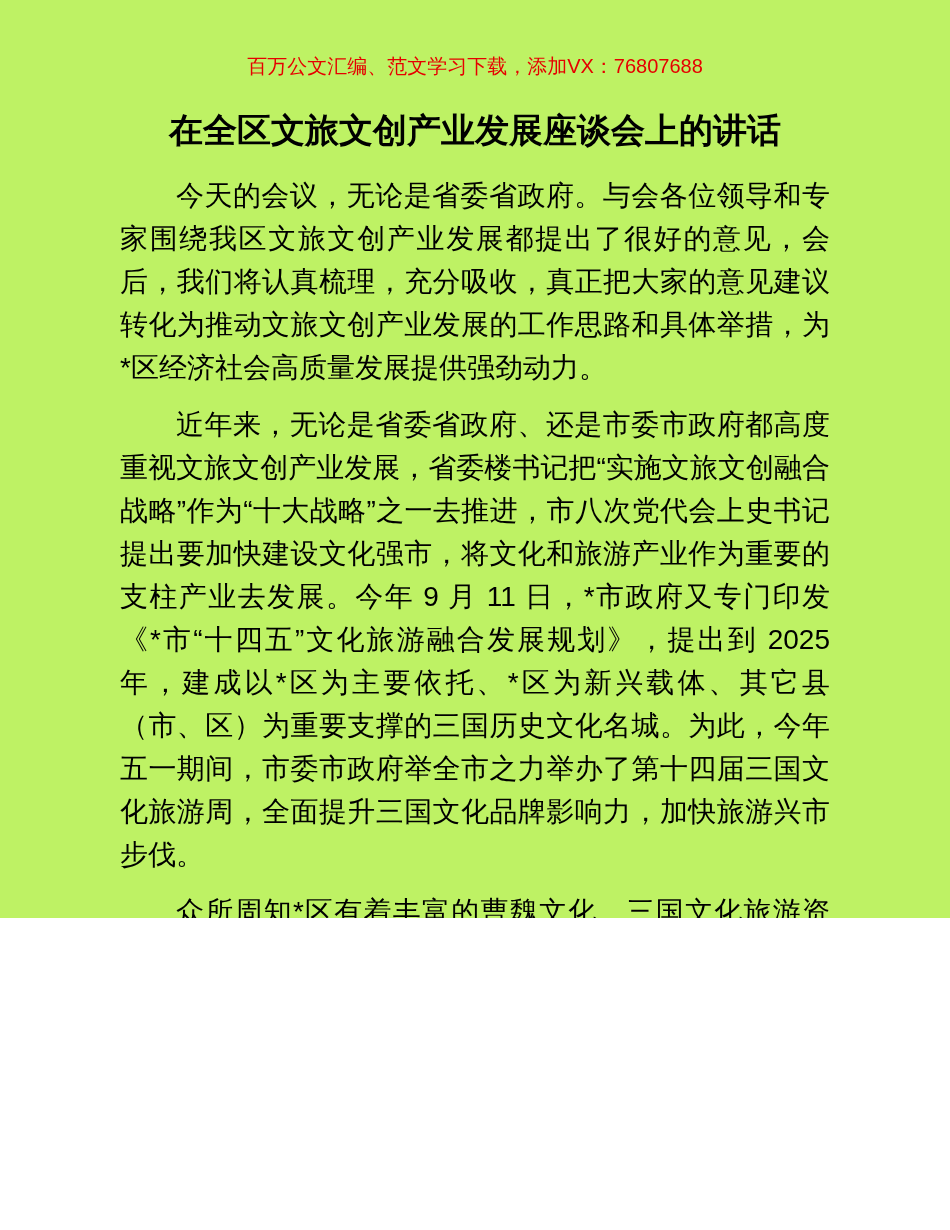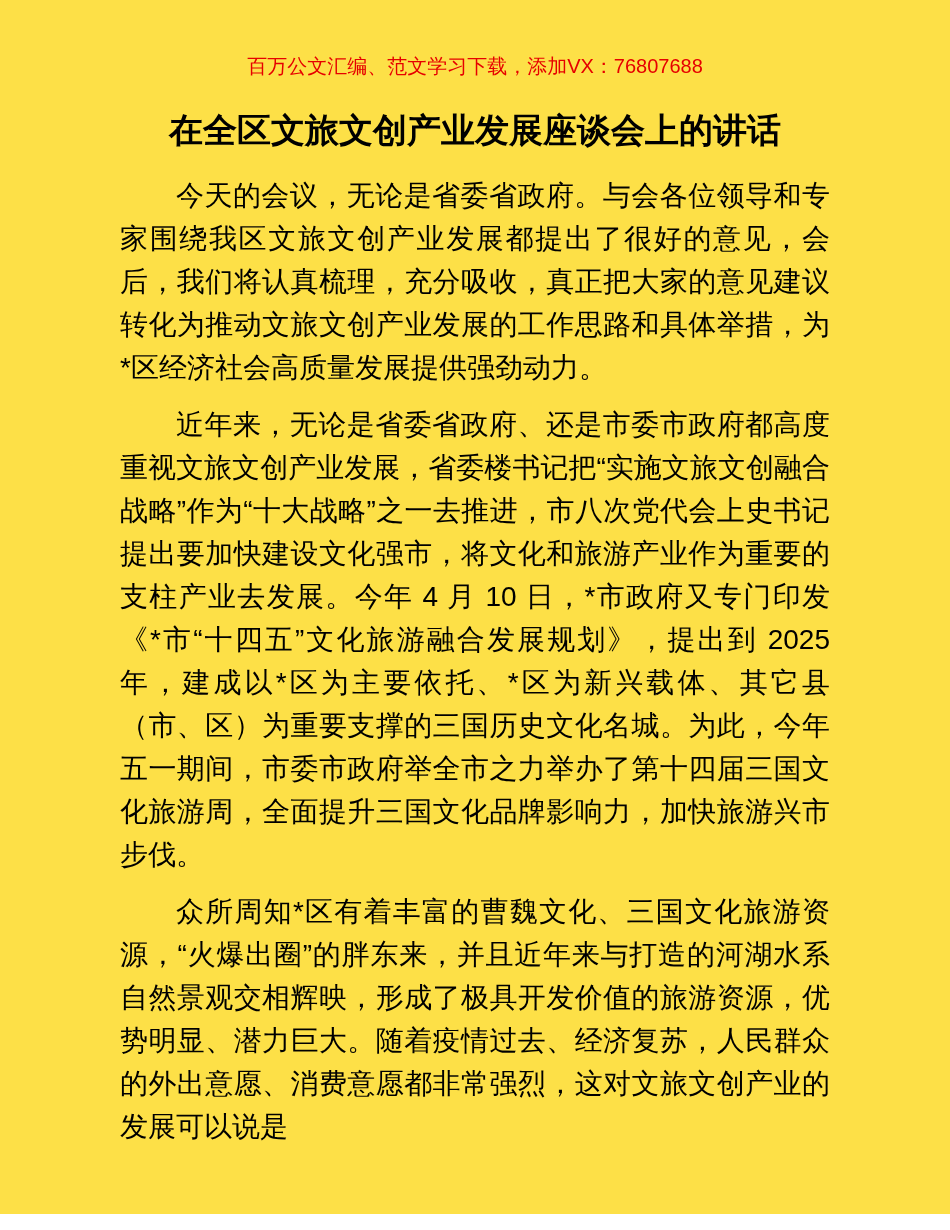--- a/index.html
+++ b/index.html
@@ -3,22 +3,22 @@
 <meta charset="utf-8">
 <style>
   html, body {
     margin: 0;
     padding: 0;
     background: #ffffff;
   }
   .page {
     position: relative;
     width: 950px;
-    height: 1214px;
-    background: #fde047;
+    height: 918px;
+    background: #bef264;
     overflow: hidden;
     color: #000000;
     font-family: "Liberation Sans", "DejaVu Sans", sans-serif;
   }
   .notice {
     margin: 0;
     padding-top: 53px;
     text-align: center;
     font-size: 20px;
     line-height: 26px;
@@ -55,17 +55,17 @@
 
 <div class="page">
   <p class="notice">百万公文汇编、范文学习下载，添加VX：76807688</p>
 
   <h1 class="title">在全区文旅文创产业发展座谈会上的讲话</h1>
 
   <div class="doc-body">
 
     <p class="para">今天的会议，无论是省委省政府。与会各位领导和专家围绕我区文旅文创产业发展都提出了很好的意见，会后，我们将认真梳理，充分吸收，真正把大家的意见建议转化为推动文旅文创产业发展的工作思路和具体举措，为*区经济社会高质量发展提供强劲动力。</p>
 
-    <p class="para">近年来，无论是省委省政府、还是市委市政府都高度重视文旅文创产业发展，省委楼书记把“实施文旅文创融合战略”作为“十大战略”之一去推进，市八次党代会上史书记提出要加快建设文化强市，将文化和旅游产业作为重要的支柱产业去发展。今年 4 月 10 日，*市政府又专门印发《*市“十四五”文化旅游融合发展规划》，提出到 2025 年，建成以*区为主要依托、*区为新兴载体、其它县（市、区）为重要支撑的三国历史文化名城。为此，今年五一期间，市委市政府举全市之力举办了第十四届三国文化旅游周，全面提升三国文化品牌影响力，加快旅游兴市步伐。</p>
+    <p class="para">近年来，无论是省委省政府、还是市委市政府都高度重视文旅文创产业发展，省委楼书记把“实施文旅文创融合战略”作为“十大战略”之一去推进，市八次党代会上史书记提出要加快建设文化强市，将文化和旅游产业作为重要的支柱产业去发展。今年 9 月 11 日，*市政府又专门印发《*市“十四五”文化旅游融合发展规划》，提出到 2025 年，建成以*区为主要依托、*区为新兴载体、其它县（市、区）为重要支撑的三国历史文化名城。为此，今年五一期间，市委市政府举全市之力举办了第十四届三国文化旅游周，全面提升三国文化品牌影响力，加快旅游兴市步伐。</p>
 
     <p class="para">众所周知*区有着丰富的曹魏文化、三国文化旅游资源，“火爆出圈”的胖东来，并且近年来与打造的河湖水系自然景观交相辉映，形成了极具开发价值的旅游资源，优势明显、潜力巨大。随着疫情过去、经济复苏，人民群众的外出意愿、消费意愿都非常强烈，这对文旅文创产业的发展可以说是</p>
   </div>
 </div>
 
 </body></html>

